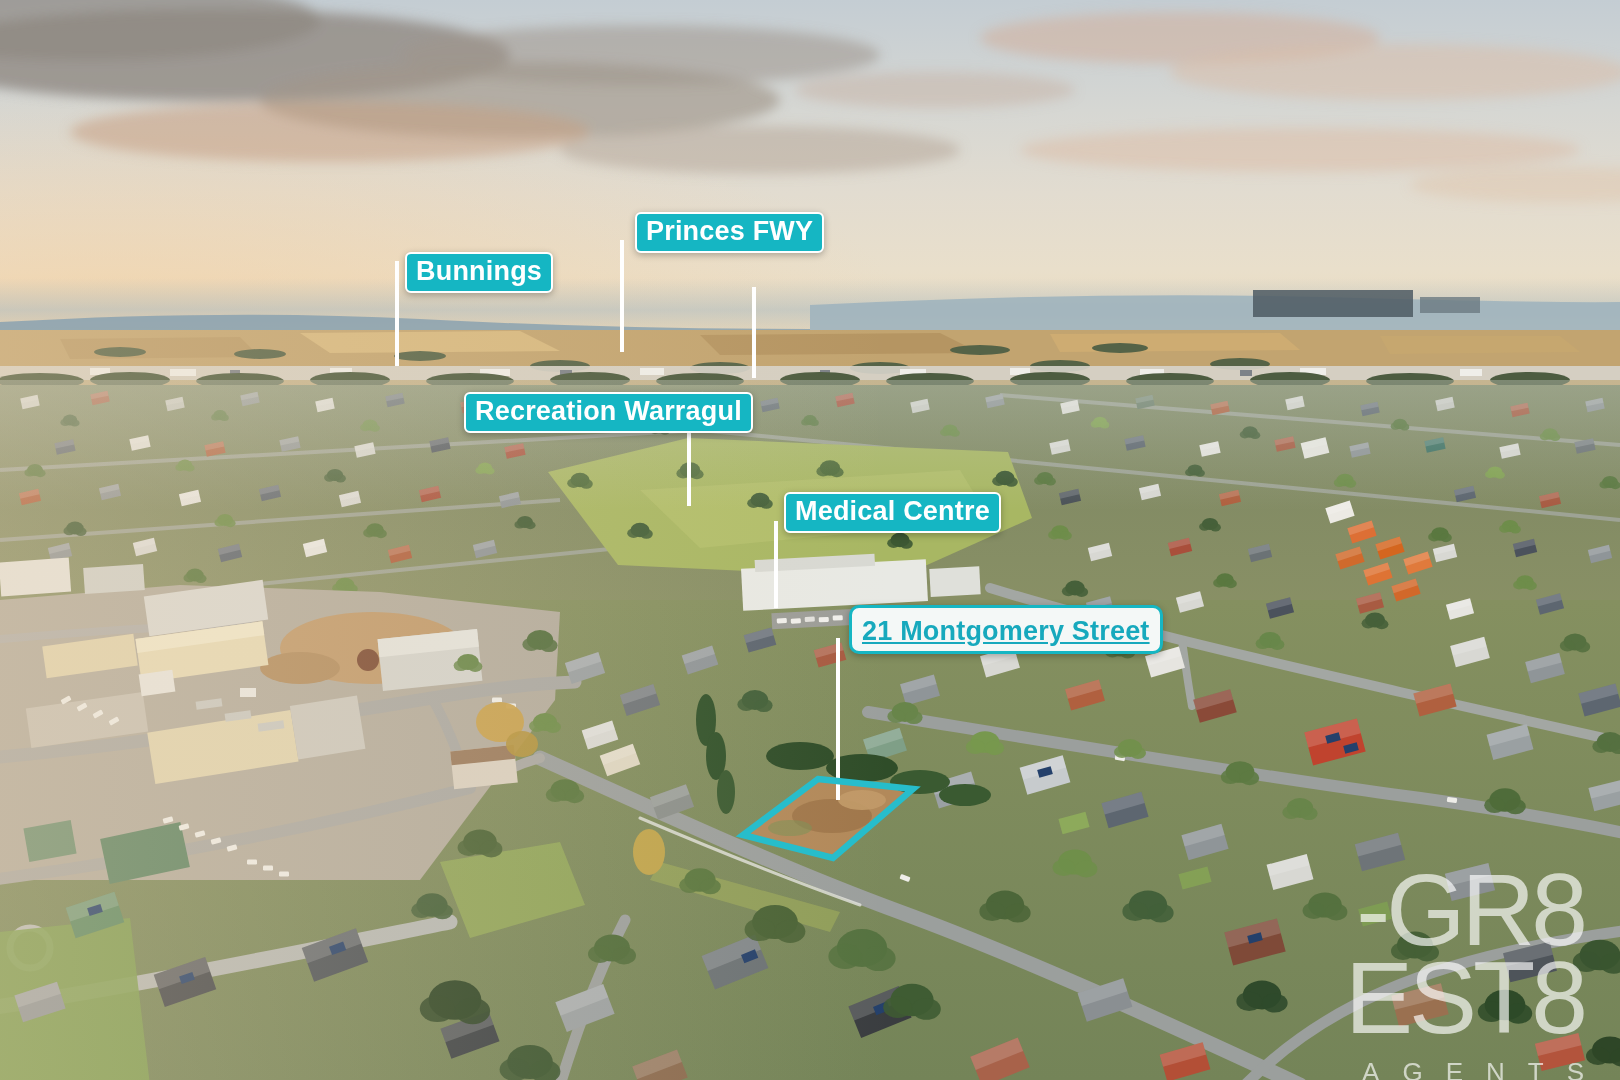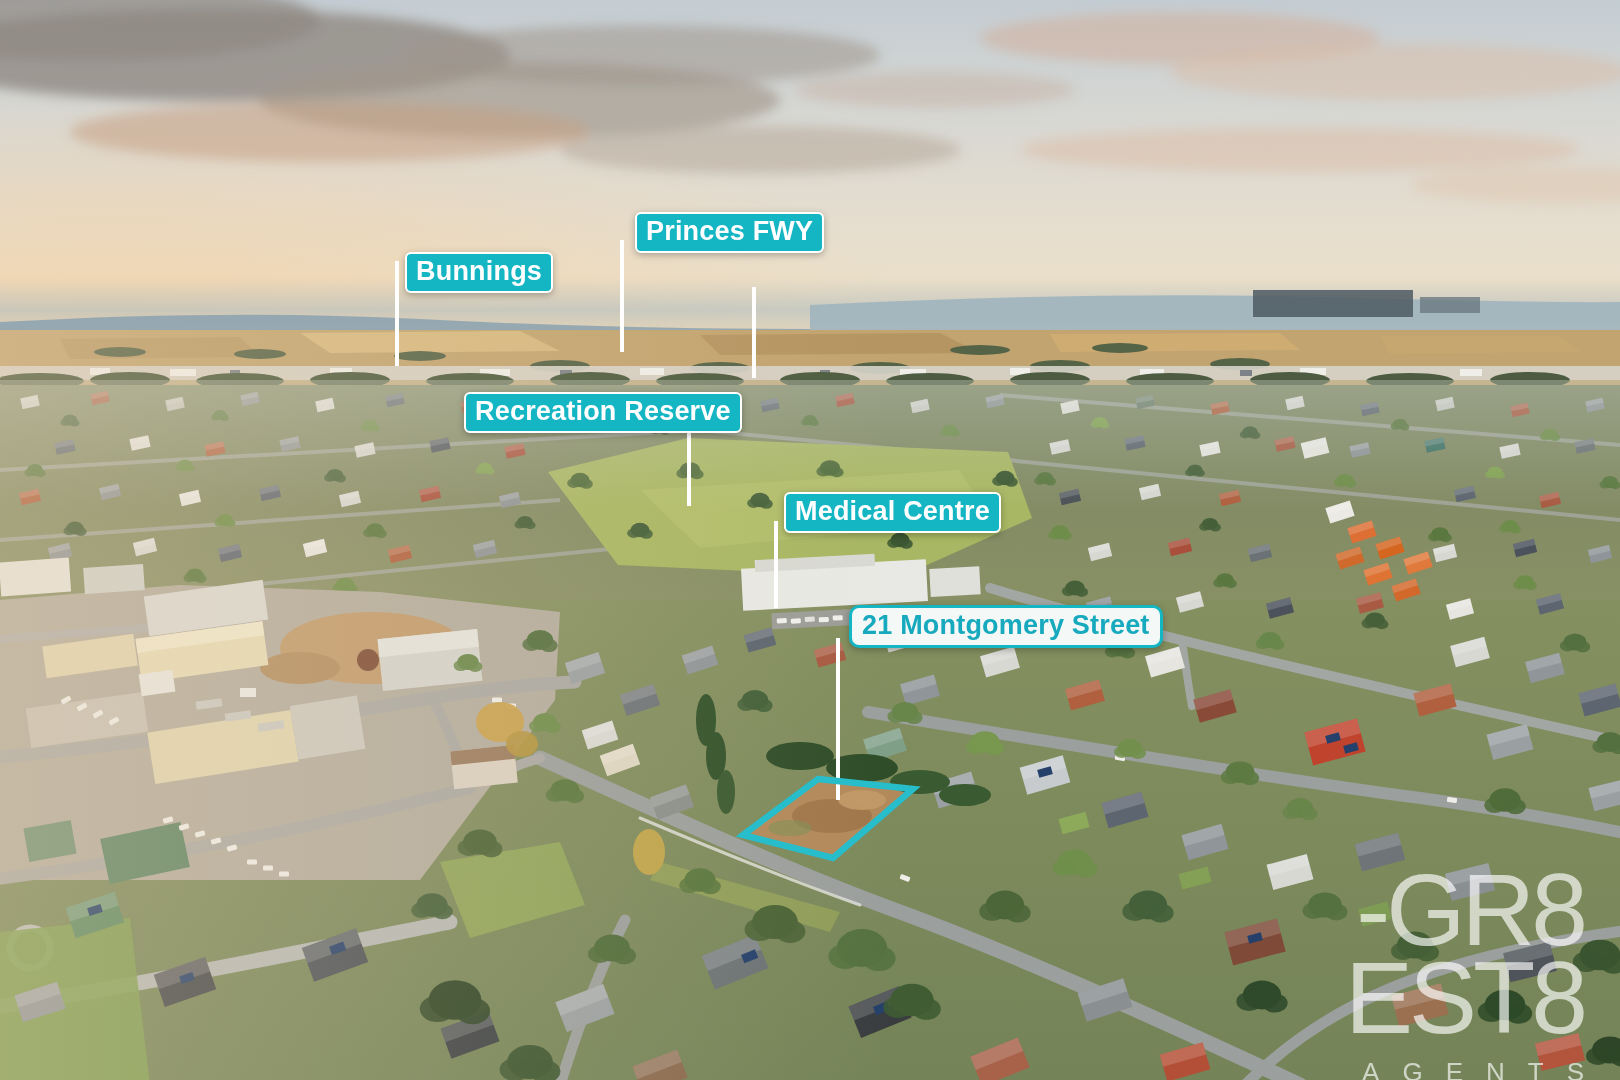--- a/index.html
+++ b/index.html
@@ -19,21 +19,22 @@
     line-height:1.15;
     white-space:nowrap;
     box-shadow:0 2px 7px rgba(0,0,0,.28);
     letter-spacing:.2px;
   }
   .map-label.address{
     background:var(--address-bg);
     color:var(--address-text);
     border:3px solid var(--label-teal);
     border-radius:10px;
-    padding:2px 10px 4px;
+    padding:8px 10px 4px;
+    text-decoration:underline;
   }
   .logo{
     position:absolute;
     right:36px;
     top:866px;
     text-align:right;
     color:var(--logo-white);
     opacity:.66;
     font-weight:400;
     line-height:.87;
@@ -542,21 +543,21 @@
       <line x1="754" y1="287" x2="754" y2="378"></line>
       <line x1="689" y1="399" x2="689" y2="506"></line>
       <line x1="776" y1="521" x2="776" y2="608"></line>
       <line x1="838" y1="638" x2="838" y2="800"></line>
     </g>
     <polygon points="818,779 913,789 833,858 743,835" fill="none" stroke-width="6.5" style="stroke:var(--boundary-teal)"></polygon>
   </svg>
 
   <div class="map-label" style="left:405px;top:252px">Bunnings</div>
   <div class="map-label" style="left:635px;top:212px">Princes FWY</div>
-  <div class="map-label" style="left:464px;top:392px">Recreation Reserve</div>
+  <div class="map-label" style="left:464px;top:392px">Recreation Warragul</div>
   <div class="map-label" style="left:784px;top:492px">Medical Centre</div>
   <div class="map-label address" style="left:849px;top:605px">21 Montgomery Street</div>
 
   <div class="logo">
     <span class="l">-GR8</span>
     <span class="l">EST8</span>
     <span class="l3">AGENTS</span>
   </div>
 
 </div>

